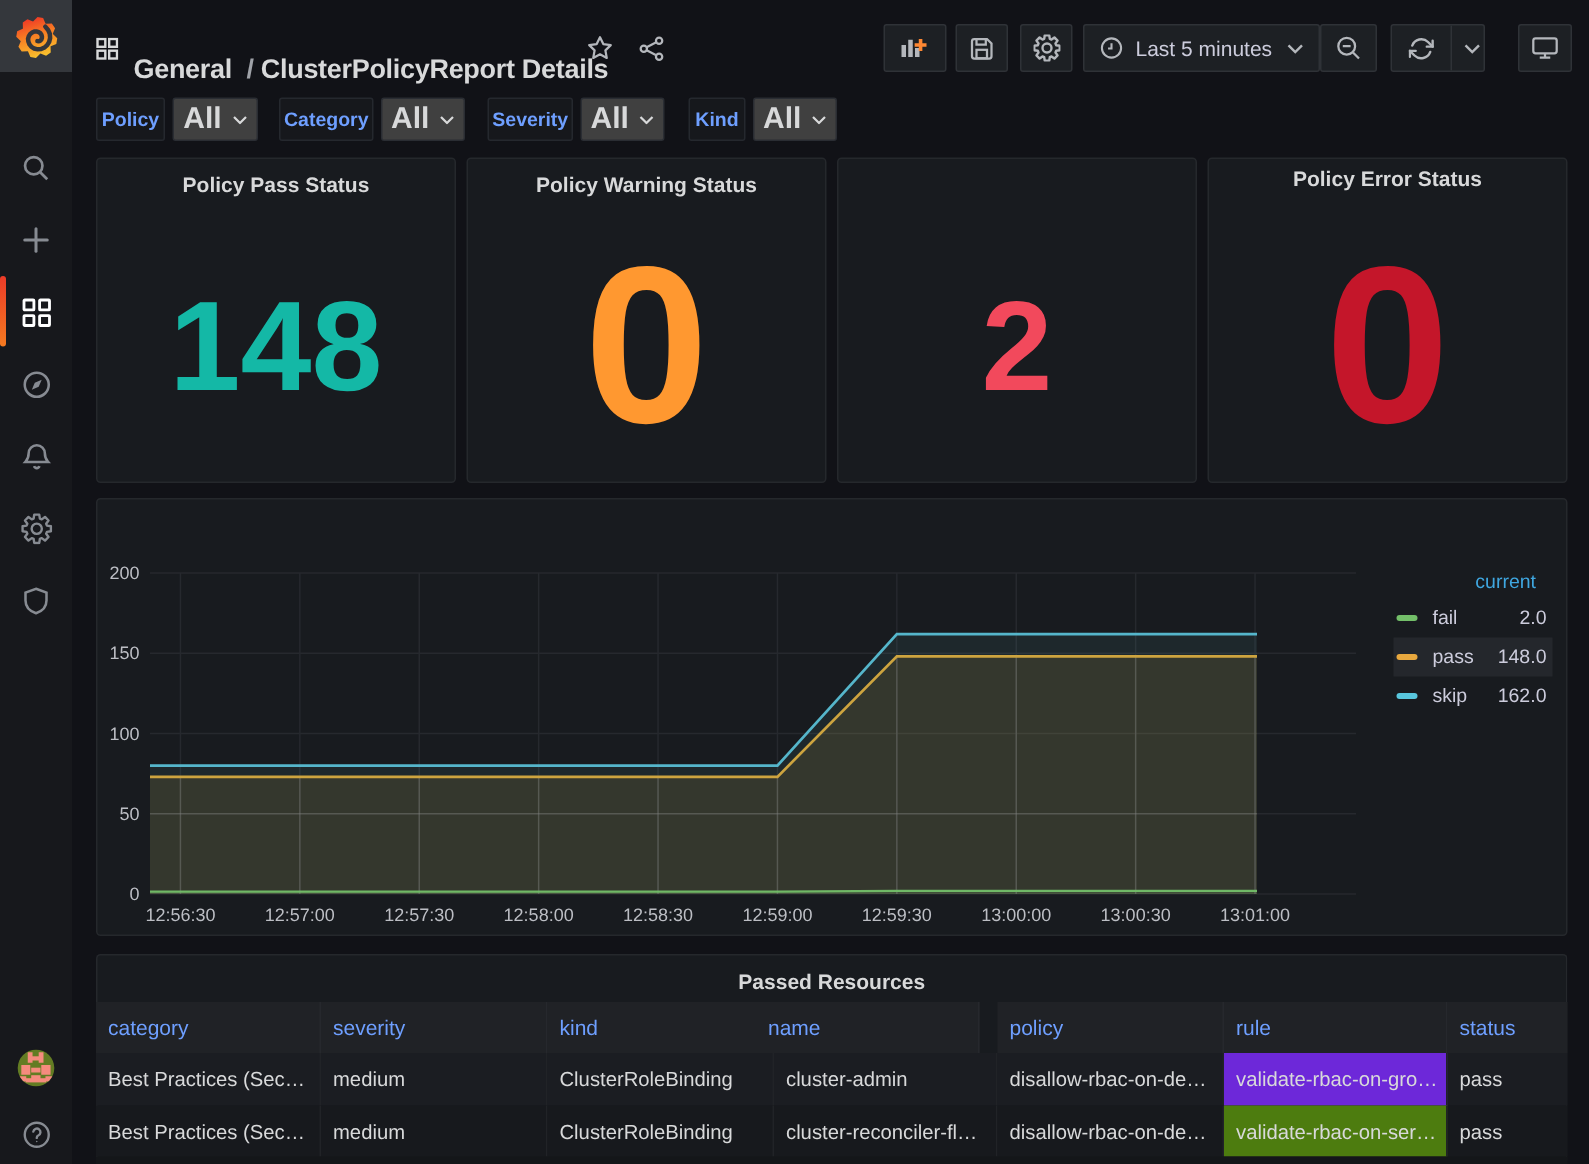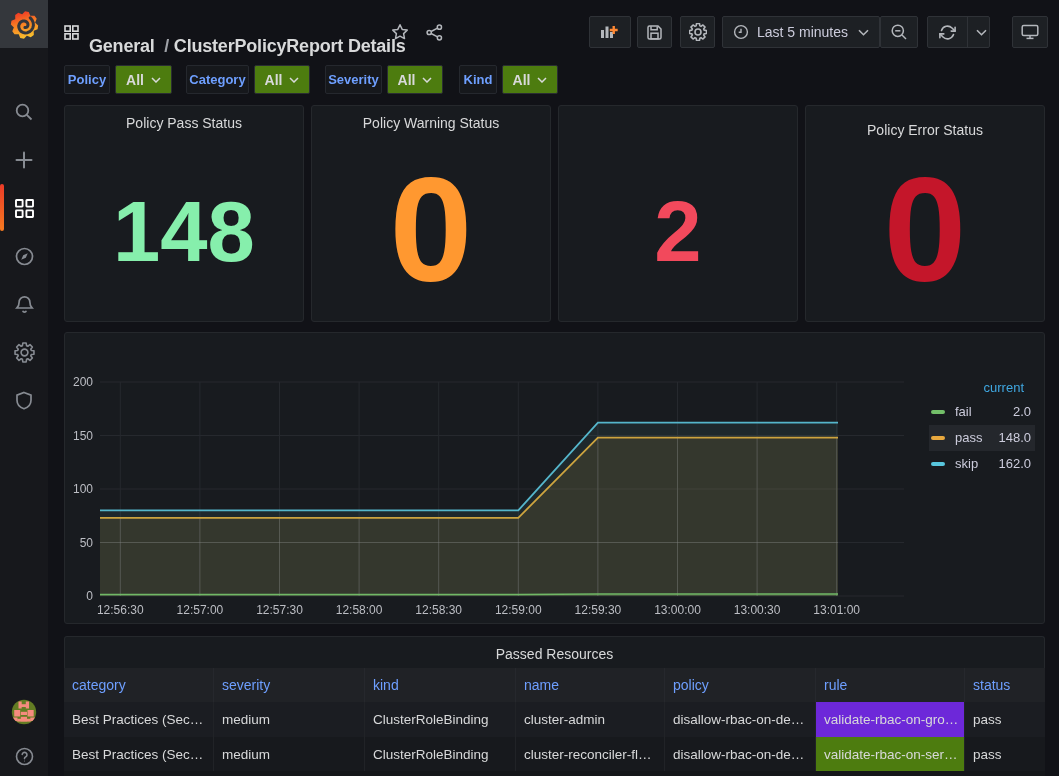--- a/index.html
+++ b/index.html
@@ -16,26 +16,26 @@
   #activebar { position:absolute; left:0; top:184px; width:4px; height:47px;
     background:linear-gradient(#ec3b28,#f57a20); border-radius:2px; }
   
   .crumb { position:absolute; top:36px; color:#d8d9da; font-size:18px; font-weight:700; letter-spacing:-0.2px; }
   .tbtn { position:absolute; top:16px; height:32px; background:#1d2024; border:1px solid #2f3237;
     border-radius:2px; display:flex; align-items:center; justify-content:center; color:#b4b7bc; }
   
   .flabel, .fsel { position:absolute; top:65px; height:29px; border-radius:2px;
     display:flex; align-items:center; justify-content:center; }
   .flabel { background:#16181c; border:1px solid #25282e; color:#6e9fff; font-size:13px; font-weight:700; }
-  .fsel  { background:#4d7c0f; border:1px solid #2a2d33; color:#d8d9da; font-size:14px; font-weight:600; }
+  .fsel  { background:#404040; border:1px solid #2a2d33; color:#d8d9da; font-size:20px; font-weight:600; }
   .fsel .chev { margin-left:7px; margin-top:1px; }
   
   .panel { position:absolute; background:#181b1f; border:1px solid #25282c; border-radius:3px; }
   .ptitle { position:absolute; left:0; right:0; text-align:center; color:#d8d9da;
-    font-size:14px; font-weight:400; }
+    font-size:14px; font-weight:700; }
   .statval { position:absolute; left:0; right:0; text-align:center; font-weight:700; line-height:1; }
   
   .th { position:absolute; color:#6e9fff; font-size:14px; display:flex; align-items:center;
     padding-left:8px; background:#202226; border-right:1px solid #26282d; }
   .td { position:absolute; color:#d8d9da; font-size:13.5px; display:flex; align-items:center;
     padding-left:8px; border-right:1px solid #212327; white-space:nowrap; overflow:hidden; }
 </style>
 </head>
 <body>
 
@@ -221,31 +221,31 @@
 <div class="fsel" style="left:387px;width:56px">All <svg class="chev" width="10" height="6" viewBox="0 0 10 6" fill="none" stroke="#d8d9da" stroke-width="1.5">
       <path d="M1 1 L5 5 L9 1"></path>
     </svg></div>
 <div class="flabel" style="left:459px;width:38px">Kind</div>
 <div class="fsel" style="left:502px;width:56px">All <svg class="chev" width="10" height="6" viewBox="0 0 10 6" fill="none" stroke="#d8d9da" stroke-width="1.5">
       <path d="M1 1 L5 5 L9 1"></path>
     </svg></div>
 
 <div class="panel" style="left:64px;top:105px;width:240px;height:217px">
   <div class="ptitle" style="top:9px">Policy Pass Status</div>
-  <div class="statval" style="top:83px;font-size:85px;color:#86efac">148</div>
+  <div class="statval" style="top:83px;font-size:85px;color:#14b8a6">148</div>
 </div>
 <div class="panel" style="left:311px;top:105px;width:240px;height:217px">
   <div class="ptitle" style="top:9px">Policy Warning Status</div>
   <div class="statval" style="top:49px;font-size:149px;color:#ff9830">0</div>
 </div>
 <div class="panel" style="left:558px;top:105px;width:240px;height:217px">
   <div class="statval" style="top:83px;font-size:85px;color:#f2495c">2</div>
 </div>
 <div class="panel" style="left:805px;top:105px;width:240px;height:217px">
-  <div class="ptitle" style="top:16px">Policy Error Status</div>
+  <div class="ptitle" style="top:5px">Policy Error Status</div>
   <div class="statval" style="top:49px;font-size:149px;color:#c4162a">0</div>
 </div>
 
 <div class="panel" style="left:64px;top:332px;width:981px;height:292px">
   <svg class="abs" style="left:0;top:0" width="979" height="290" viewBox="0 0 979 290">
 
     <g stroke="#26292e" stroke-width="1">
       <line x1="35" y1="49" x2="839" y2="49"></line>
       <line x1="35" y1="102.5" x2="839" y2="102.5"></line>
       <line x1="35" y1="156" x2="839" y2="156"></line>
@@ -319,21 +319,21 @@
   </svg>
 </div>
 
 <div class="panel" style="left:64px;top:636px;width:981px;height:140px;border-bottom:none">
   <div class="ptitle" style="top:9px">Passed Resources</div>
 </div>
 
 <div class="th" style="left:64px;top:668px;width:150px;height:34px">category</div>
 <div class="th" style="left:214px;top:668px;width:151px;height:34px">severity</div>
 <div class="th" style="left:365px;top:668px;width:151px;height:34px">kind</div>
-<div class="th" style="left:516px;top:668px;width:149px;height:34px">name</div>
+<div class="th" style="left:504px;top:668px;width:149px;height:34px">name</div>
 <div class="th" style="left:665px;top:668px;width:151px;height:34px">policy</div>
 <div class="th" style="left:816px;top:668px;width:149px;height:34px">rule</div>
 <div class="th" style="left:965px;top:668px;width:80px;height:34px;border-right:none">status</div>
 
 <div class="td" style="left:64px;top:702px;width:150px;height:35px;background:#1b1d22">Best Practices (Sec…</div>
 <div class="td" style="left:214px;top:702px;width:151px;height:35px;background:#1b1d22">medium</div>
 <div class="td" style="left:365px;top:702px;width:151px;height:35px;background:#1b1d22">ClusterRoleBinding</div>
 <div class="td" style="left:516px;top:702px;width:149px;height:35px;background:#1b1d22">cluster-admin</div>
 <div class="td" style="left:665px;top:702px;width:151px;height:35px;background:#1b1d22">disallow-rbac-on-de…</div>
 <div class="td" style="left:816px;top:702px;width:149px;height:35px;background:#6d28d9">validate-rbac-on-gro…</div>

